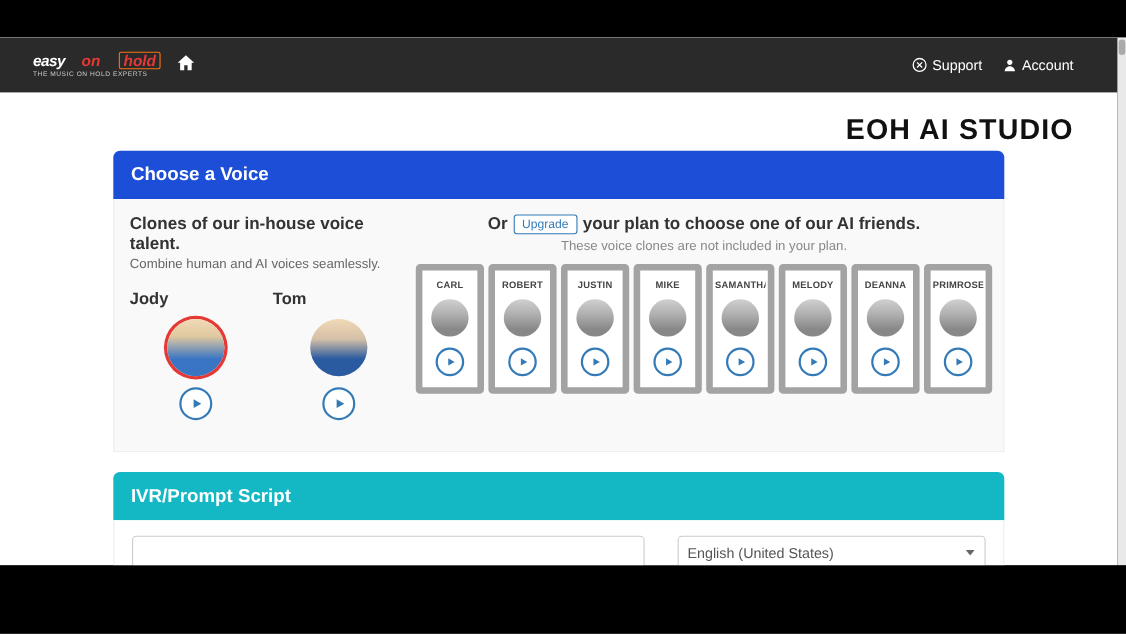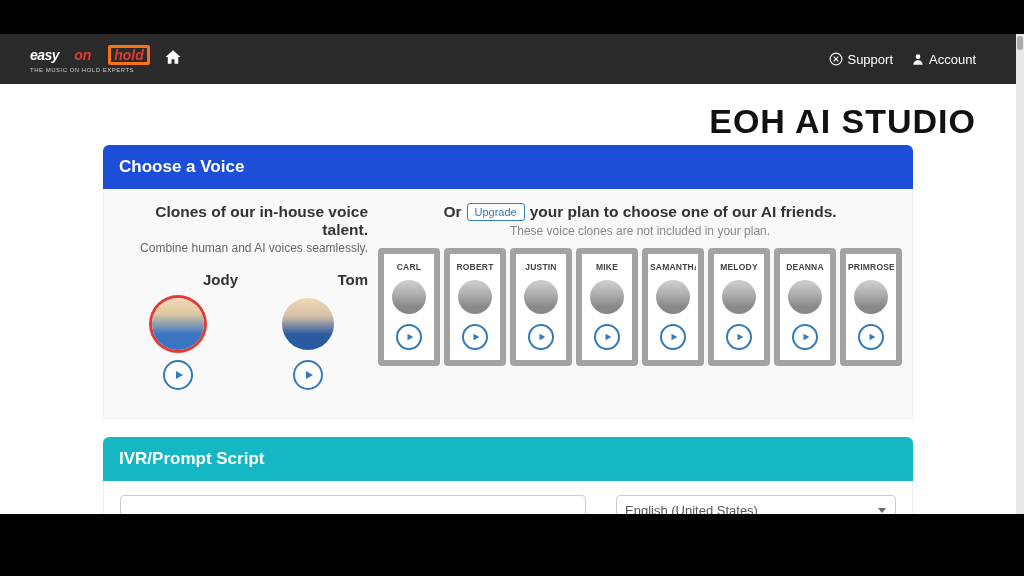--- a/index.html
+++ b/index.html
@@ -9,41 +9,41 @@
     .viewport { position: absolute; top: 34px; left: 0; right: 8px; bottom: 62px; background: #fff; overflow: hidden; }
     .scrollbar { position: absolute; right: 0; top: 34px; bottom: 62px; width: 8px; background: #e9e9e9; }
     .scrollbar-thumb { width: 6px; margin-left: 1px; height: 14px; background: #aaa; border-radius: 3px; margin-top: 2px; }
 
     
     .topnav { background: #2a2a2a; height: 50px; display: flex; align-items: center; justify-content: space-between; padding: 0 40px 0 30px; }
     .logo { display: flex; flex-direction: column; line-height: 1; color: #fff; font-size: 8px; }
     .logo-row { display: flex; align-items: center; gap: 14px; }
     .logo-easy { color: #fff; font-weight: 700; font-style: italic; font-size: 14px; letter-spacing: -0.5px; }
     .logo-on { color: #e53935; font-weight: 700; font-style: italic; font-size: 14px; margin-left: 1px; }
-    .logo-hold { color: #e53935; font-weight: 700; font-style: italic; font-size: 14px; border: 3px solid #f97316; padding: 0 3px; margin-left: 3px; border-radius: 2px;}
+    .logo-hold { color: #e53935; font-weight: 700; font-style: italic; font-size: 14px; border: 1px solid #f97316; padding: 0 3px; margin-left: 3px; border-radius: 2px;}
     .logo-sub { color: #ccc; font-size: 6px; letter-spacing: 0.5px; margin-top: 2px; }
     .nav-home { margin-left: 14px; color: #fff; }
     .nav-home svg { width: 18px; height: 18px; fill: #fff; }
     .nav-right { display: flex; gap: 18px; color: #fff; font-size: 13px; align-items: center; }
     .nav-item { display: flex; align-items: center; gap: 4px; cursor: pointer; }
     .nav-item svg { width: 14px; height: 14px; fill: #fff; }
 
     
     .page-title-bar { text-align: right; padding: 18px 40px 4px 0; }
-    .page-title { font-family: "Arial Black", Impact, sans-serif; font-weight: 900; font-size: 34px; letter-spacing: 1px; color: #111; }
+    .page-title { font-family: "Arial Black", Impact, sans-serif; font-weight: 900; font-size: 26px; letter-spacing: 1px; color: #111; }
 
     
     .container { width: 810px; margin: 0 auto; }
 
     
     .section-header-purple { background: #1d4ed8; color: #fff; font-weight: 700; font-size: 17px; padding: 12px 16px; border-radius: 6px 6px 0 0; }
 
     
     .voices-body { background: #f9f9f9; padding: 10px 14px 22px 14px; border: 1px solid #eee; border-top: none; display: flex; gap: 10px; }
-    .inhouse { flex: 0 0 250px; text-align: right; }
+    .inhouse { flex: 0 0 250px; text-align: left; }
     .inhouse-title { font-weight: 700; font-size: 15.5px; color: #333; margin-bottom: 2px; margin-top: 4px;}
     .inhouse-sub { font-size: 12px; color: #666; margin-bottom: 10px; }
     .inhouse-row { display: flex; justify-content: center; gap: 10px; }
     .inhouse-card { width: 120px; padding: 6px 0; background: #fff0; }
     .voice-name-big { font-weight: 700; font-size: 15px; color: #333; margin-bottom: 10px; }
     .avatar-big { width: 52px; height: 52px; border-radius: 50%; margin: 0 auto 10px; background: linear-gradient(180deg,#f0d9b5 0%, #e0c9a0 30%, #3a75c4 70%); position: relative; }
     .avatar-big.selected { box-shadow: 0 0 0 3px #e53935; }
     .avatar-big.tom { background: linear-gradient(180deg,#f0d9b5 0%, #d5c0a8 35%, #2a5aa0 70%); }
     .play-big { width: 30px; height: 30px; border: 2px solid #337ab7; border-radius: 50%; margin: 0 auto; display: flex; align-items: center; justify-content: center; cursor: pointer; background: #fff; }
     .play-big svg { width: 12px; height: 12px; fill: #337ab7; margin-left: 2px; }

